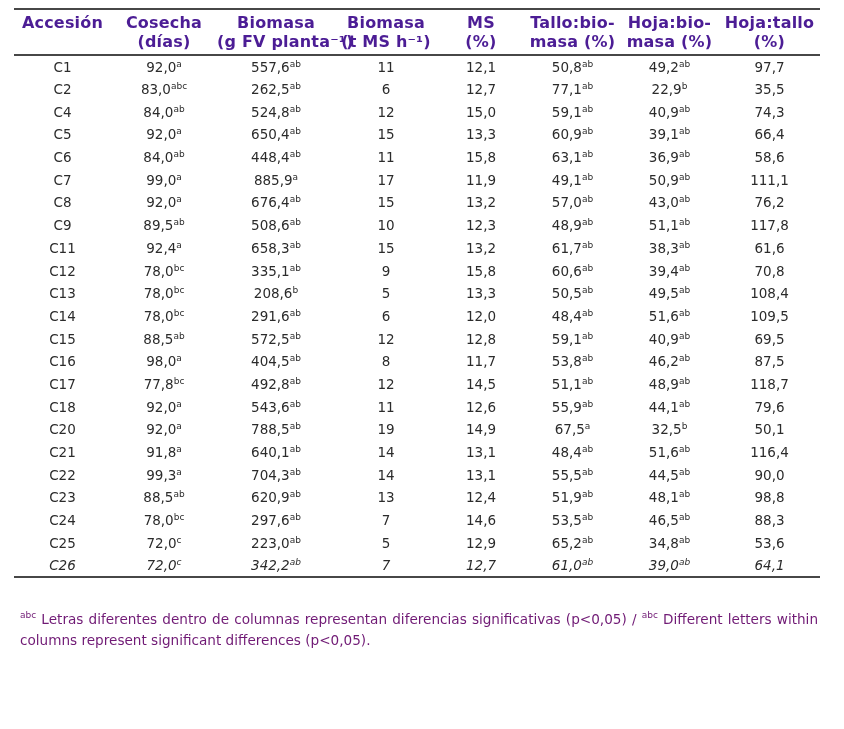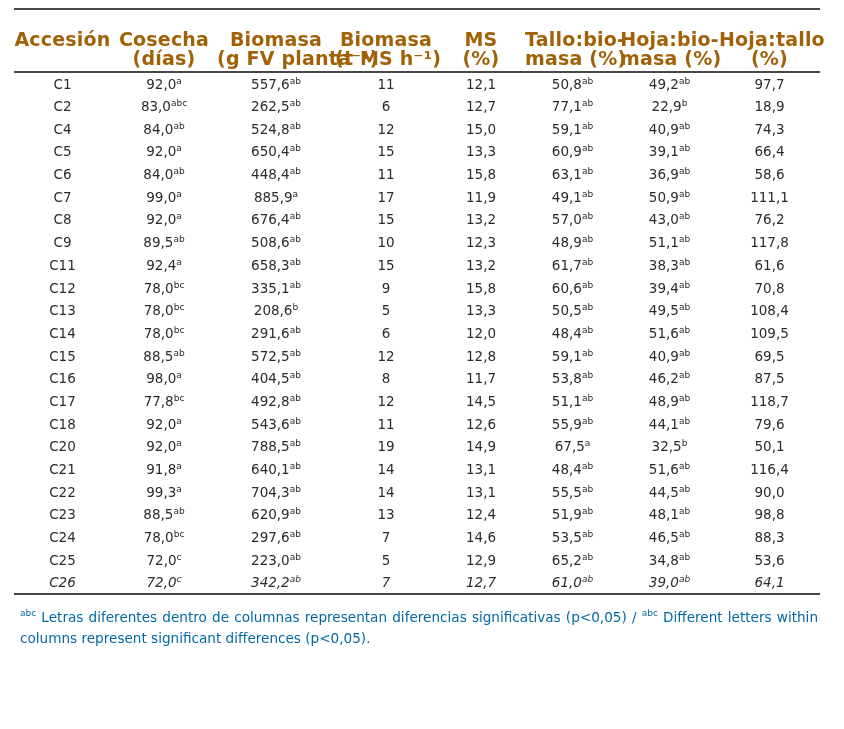--- a/index.html
+++ b/index.html
@@ -16,49 +16,49 @@
     border-collapse: collapse;
     width: 806px;
     table-layout: fixed;
   }
   thead tr {
     border-top: 2px solid #474747;
     border-bottom: 2px solid #474747;
   }
   th {
     font-weight: bold;
-    font-size: 19px;
+    font-size: 16px;
     line-height: 19px;
     vertical-align: top;
-    padding: 20px 0 3px;
-    color: #a16207;
+    padding: 3px 0 3px;
+    color: #4c1d95;
     letter-spacing: 0.2px;
   }
   th .hline { display: block; text-align: center; white-space: nowrap; }
   td {
     text-align: center;
     font-size: 13.5px;
     height: 22.7px;
     padding: 0;
     white-space: nowrap;
   }
   tbody tr:last-child td { border-bottom: 2px solid #474747; font-style: italic; }
   sup {
     font-size: 9px;
     line-height: 0;
     vertical-align: super;
     letter-spacing: 0;
   }
   .footnote {
-    margin: 12px 8px 0 6px;
+    margin: 31px 8px 0 6px;
     width: 798px;
     font-size: 13.6px;
     line-height: 21.5px;
     text-align: justify;
-    color: #0369a1;
+    color: #701a75;
   }
 </style>
 </head>
 <body>
 
 <div class="page">
 
   <table>
     <colgroup>
       <col style="width:97px">
@@ -118,21 +118,21 @@
           <td>97,7</td>
         </tr>
         <tr>
           <td>C2</td>
           <td>83,0<sup>abc</sup></td>
           <td>262,5<sup>ab</sup></td>
           <td>6</td>
           <td>12,7</td>
           <td>77,1<sup>ab</sup></td>
           <td>22,9<sup>b</sup></td>
-          <td>18,9</td>
+          <td>35,5</td>
         </tr>
         <tr>
           <td>C4</td>
           <td>84,0<sup>ab</sup></td>
           <td>524,8<sup>ab</sup></td>
           <td>12</td>
           <td>15,0</td>
           <td>59,1<sup>ab</sup></td>
           <td>40,9<sup>ab</sup></td>
           <td>74,3</td>

